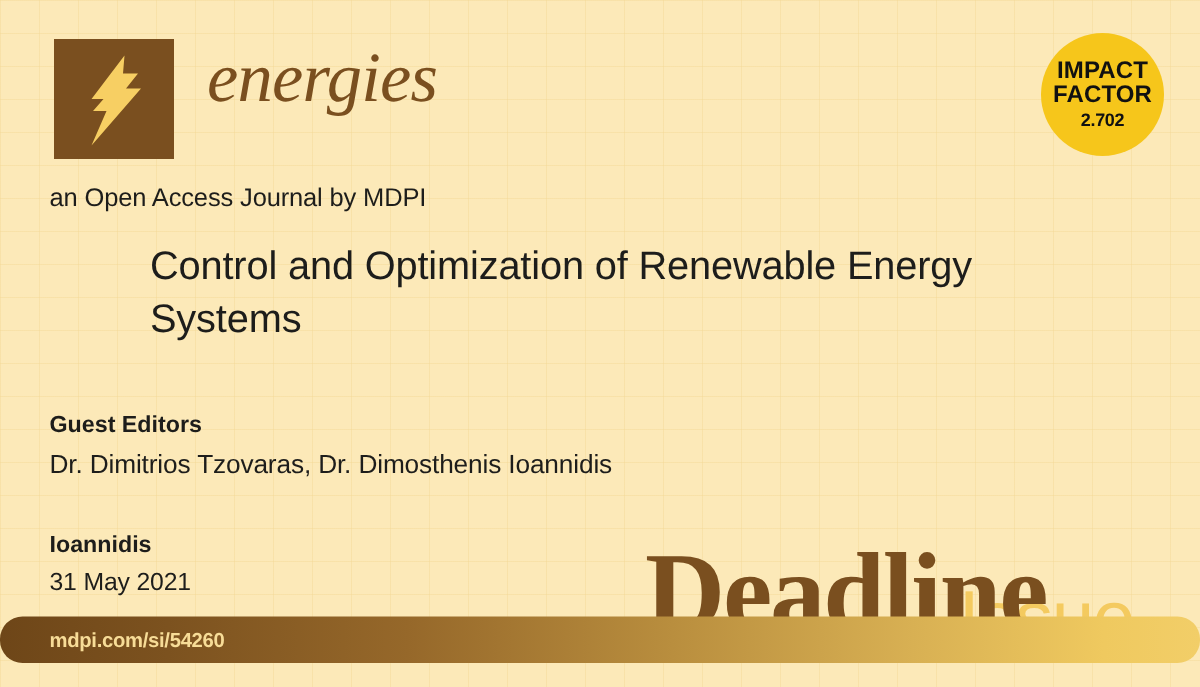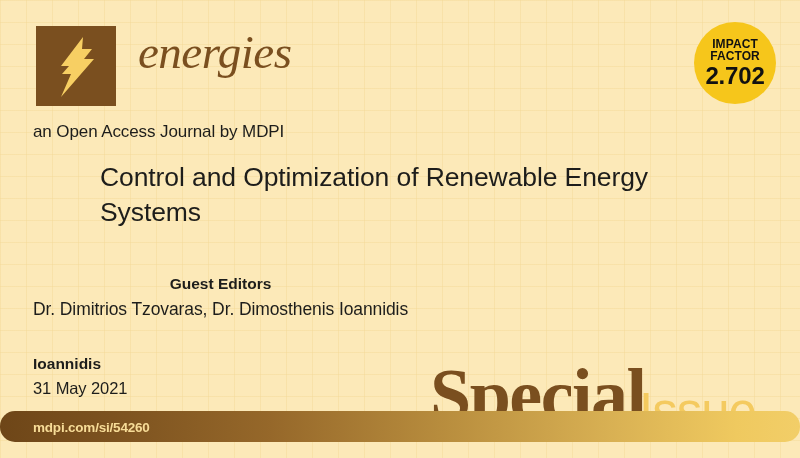--- a/index.html
+++ b/index.html
@@ -73,26 +73,26 @@
     background: #f6c61b;
     display: flex;
     flex-direction: column;
     align-items: center;
     justify-content: center;
     color: #111111;
     text-align: center;
     line-height: 1.02;
   }
   #impact-badge .if-word {
+    font-size: 16px;
+    font-weight: bold;
+    letter-spacing: 0.1px;
+  }
+  #impact-badge .if-value {
     font-size: 12px;
-    font-weight: bold;
-    letter-spacing: 0.1px;
-  }
-  #impact-badge .if-value {
-    font-size: 24px;
     font-weight: bold;
     margin-top: 2px;
     letter-spacing: -0.2px;
   }
 
   
   #si-title {
     position: absolute;
     left: 100px;
     top: 160px;
@@ -111,21 +111,21 @@
     font-weight: bold;
     color: #1d1d1b;
     margin-bottom: 6px;
   }
   .meta-value {
     font-size: 17.5px;
     color: #1d1d1b;
     letter-spacing: -0.1px;
     white-space: nowrap;
   }
-  #editors-block { top: 275px; text-align: center; }
+  #editors-block { top: 275px; }
   #deadline-block { top: 355px; }
   #deadline-block .meta-value { font-size: 16.5px; }
 
   
   #si-lockup {
     position: absolute;
     left: 430px;
     top: 358px;
     width: 370px;
     height: 70px;
@@ -223,20 +223,20 @@
     <div class="meta-value">Dr. Dimitrios Tzovaras, Dr. Dimosthenis Ioannidis</div>
   </div>
 
   <div class="meta-block" id="deadline-block">
     <div class="meta-label">Ioannidis</div>
     <div class="meta-value">31 May 2021</div>
   </div>
 
   <div id="si-lockup">
     <div id="si-word-issue">Issue</div>
-    <div id="si-word-special">Special</div>
+    <div id="si-word-special">Deadline</div>
   </div>
 
   <div id="footer-bar">
     <div id="footer-url">mdpi.com/si/54260</div>
   </div>
 
 </div>
 
 </body></html>

